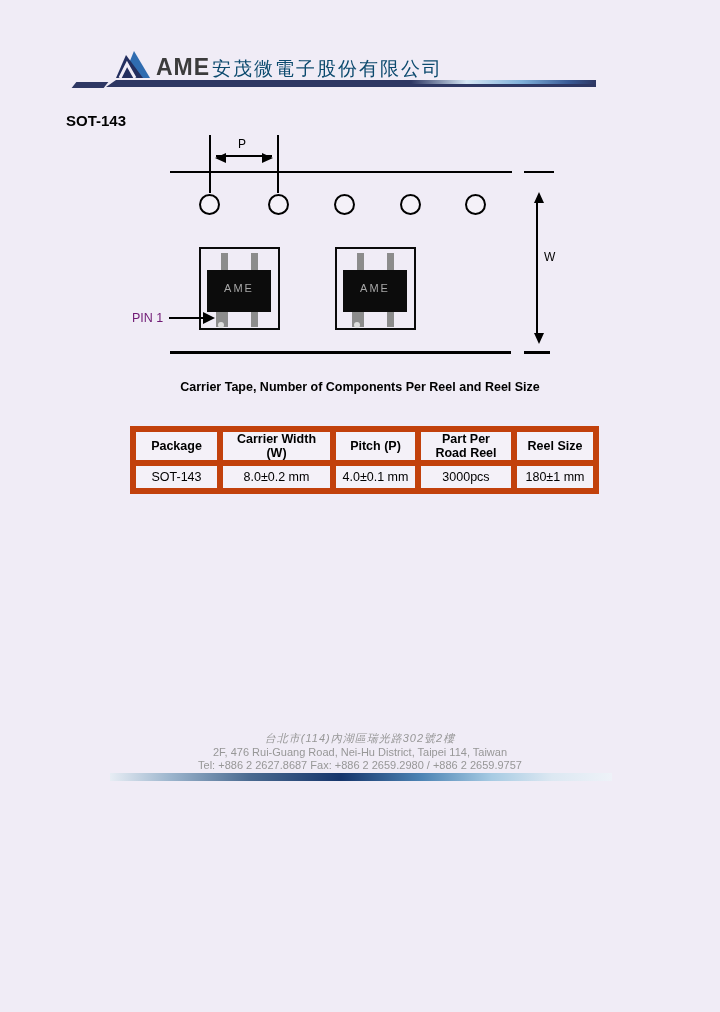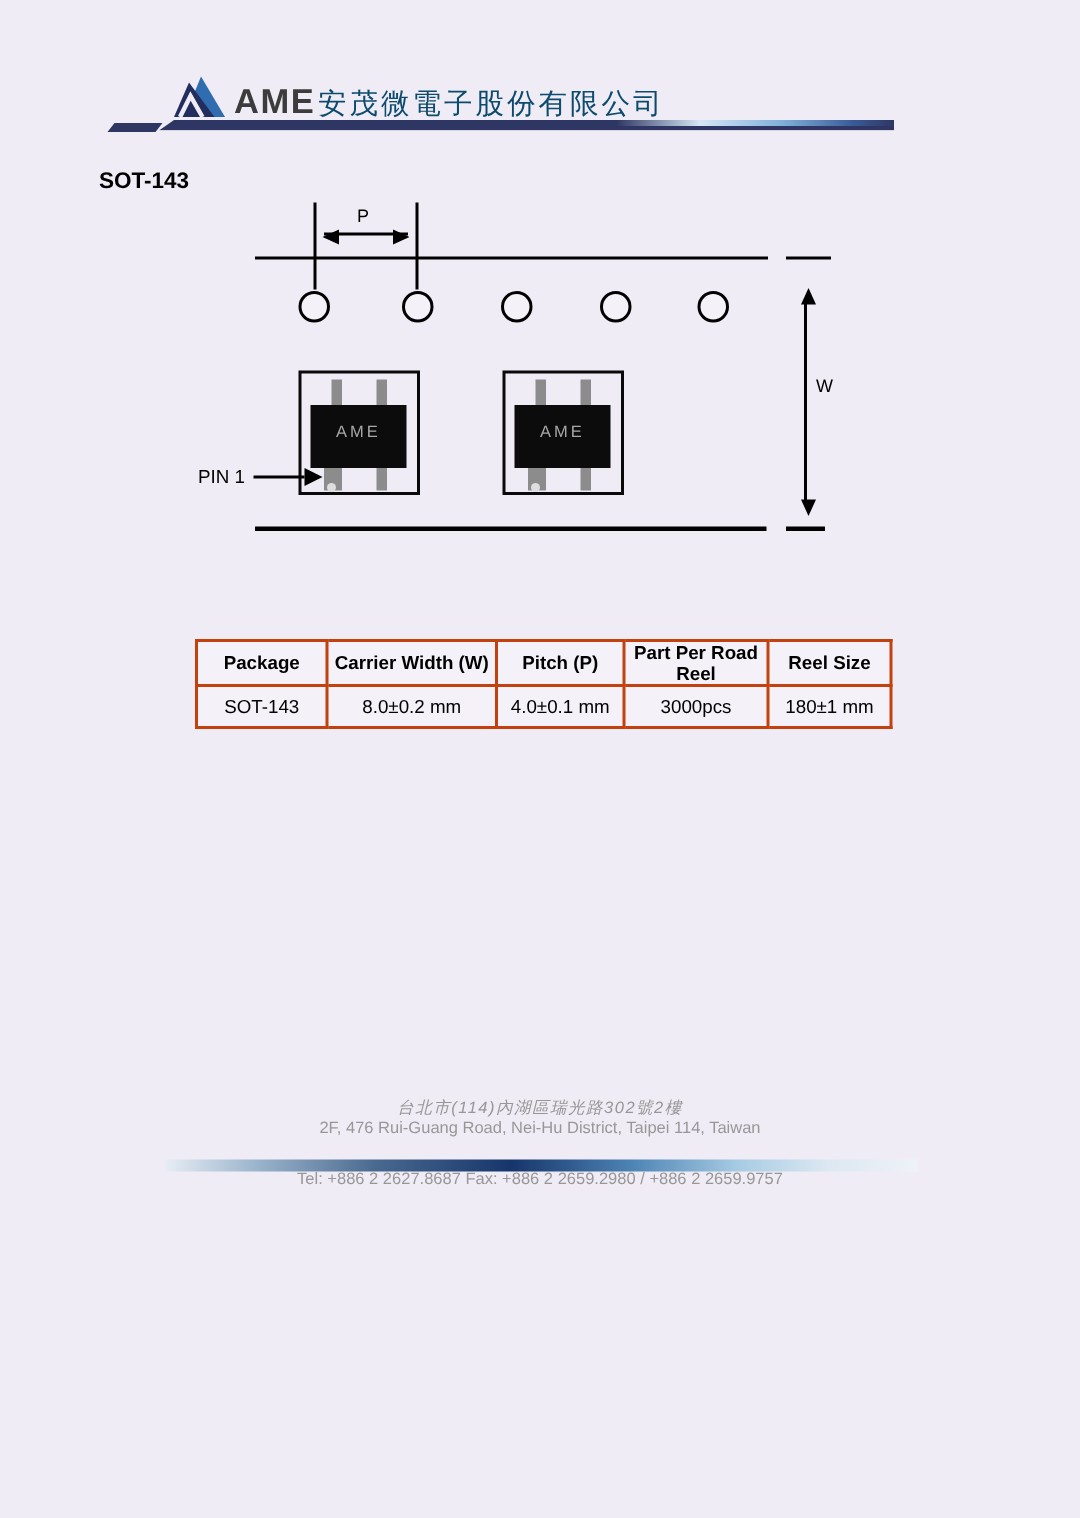--- a/index.html
+++ b/index.html
@@ -31,50 +31,50 @@
       border-top:5px solid transparent; border-bottom:5px solid transparent; border-right:11px solid #000; }
   .darrow-h::after  { content:""; position:absolute; right:-1px; top:-4px;
       border-top:5px solid transparent; border-bottom:5px solid transparent; border-left:11px solid #000; }
 
   .darrow-v { position:absolute; width:0; border-left:2.5px solid #000; }
   .darrow-v::before { content:""; position:absolute; top:-10px; left:-3.75px;
       border-left:5px solid transparent; border-right:5px solid transparent; border-bottom:11px solid #000; }
   .darrow-v::after  { content:""; position:absolute; bottom:-10px; left:-3.75px;
       border-left:5px solid transparent; border-right:5px solid transparent; border-top:11px solid #000; }
 
-  .pin1-label { position:absolute; left:132px; top:311px; font-size:12.5px; color:#000000; }
+  .pin1-label { position:absolute; left:132px; top:311px; font-size:12.5px; color:#701a75; }
   .pin1-arrow { position:absolute; left:169px; top:317px; width:34px; height:0; border-top:2px solid #000; }
   .pin1-arrow::after { content:""; position:absolute; right:-12px; top:-7px;
       border-top:6px solid transparent; border-bottom:6px solid transparent; border-left:12px solid #000; }
 
   .pocket { position:absolute; top:247px; width:81px; height:83px; border:2.5px solid #0a0a0a; background:transparent; }
   .pocket .body { position:absolute; left:6px; top:21px; width:64px; height:42px; background:#0c0c0c; }
   .pocket .chip-label { position:absolute; left:0; right:0; top:12px; text-align:center;
       font-size:11px; letter-spacing:2px; color:#a7a7a7; }
   .pocket .lead { position:absolute; background:#8c8c8c; }
   .pocket .lead-t1 { left:20px; top:4px;  width:7px;  height:18px; }
   .pocket .lead-t2 { left:50px; top:4px;  width:7px;  height:18px; }
   .pocket .lead-b1 { left:15px; top:61px; width:12px; height:17px; }
   .pocket .lead-b2 { left:50px; top:61px; width:7px;  height:17px; }
   .pocket .pin1-dot { position:absolute; left:11px; top:52px; width:6px; height:6px; border-radius:50%; background:#dedede; }
 
   .caption { position:absolute; left:0; right:0; top:380px; text-align:center; font-size:12.5px; font-weight:bold; color:#000; }
 
   
   .spec-table { position:absolute; left:130px; top:426px; border-collapse:collapse; table-layout:fixed; }
-  .spec-table td, .spec-table th { border:2px solid #c2410c; text-align:center; font-size:12.5px; color:#000;
+  .spec-table td, .spec-table th { border:6px solid #c2410c; text-align:center; font-size:12.5px; color:#000;
       height:28px; padding:0 4px; background:#f4f1f8; }
   .spec-table { border:1px solid #000; }
   .col-c0{width:87px}.col-c1{width:113px}.col-c2{width:85px}.col-c3{width:96px}.col-c4{width:82px}
 
   
   .footer-line { position:absolute; left:0; right:0; text-align:center; color:#979797; font-size:11px; }
   .footer-zh  { top:731px; letter-spacing:1px;font-style:italic; }
   .footer-en  { top:746px; }
-  .footer-tel { top:780px; }
+  .footer-tel { top:759px; }
   .footer-bar { position:absolute; left:110px; top:773px; width:502px; height:8px;
       background:linear-gradient(90deg,#e7edf4 0%,#9cb5cd 12%,#49698f 28%,#16356b 46%,#4d84b4 62%,#a7cbe3 76%,#dce8f2 88%,#eef2f8 100%); }
 </style>
 </head>
 <body>
 
 <div class="page">
 
   <svg class="logo-svg" viewBox="0 0 34 29">
     <polygon points="18,1 34,28 7,28" fill="#2f6cb0"></polygon>
@@ -129,20 +129,21 @@
       </div>
     </div>
 
     <div class="pin1-label">PIN 1</div>
     <div class="pin1-arrow"></div>
 
     <div class="darrow-v" style="left:536px; top:202px; height:132px;"></div>
     <div class="dim-label" style="left:544px; top:250px;">W</div>
   </div>
 
+  <div class="caption">Carrier Tape, Number of Components Per Reel and Reel Size</div>
 
   <table class="spec-table">
     <colgroup>
       <col class="col-c0">
         <col class="col-c1">
         <col class="col-c2">
         <col class="col-c3">
         <col class="col-c4">
     </colgroup>
     <tbody>

